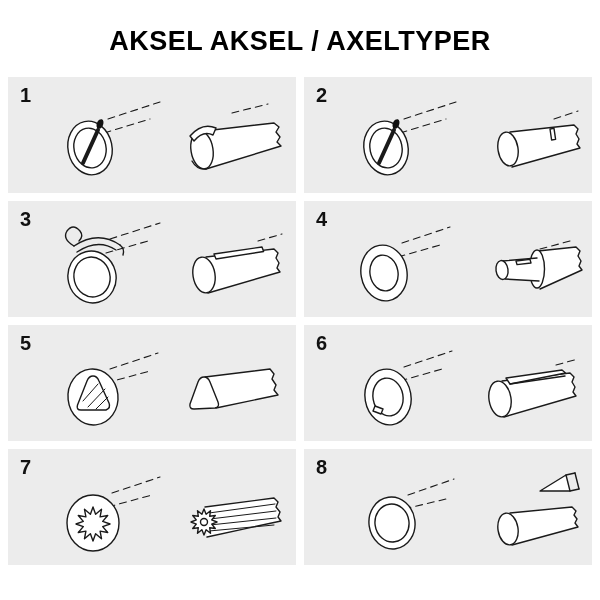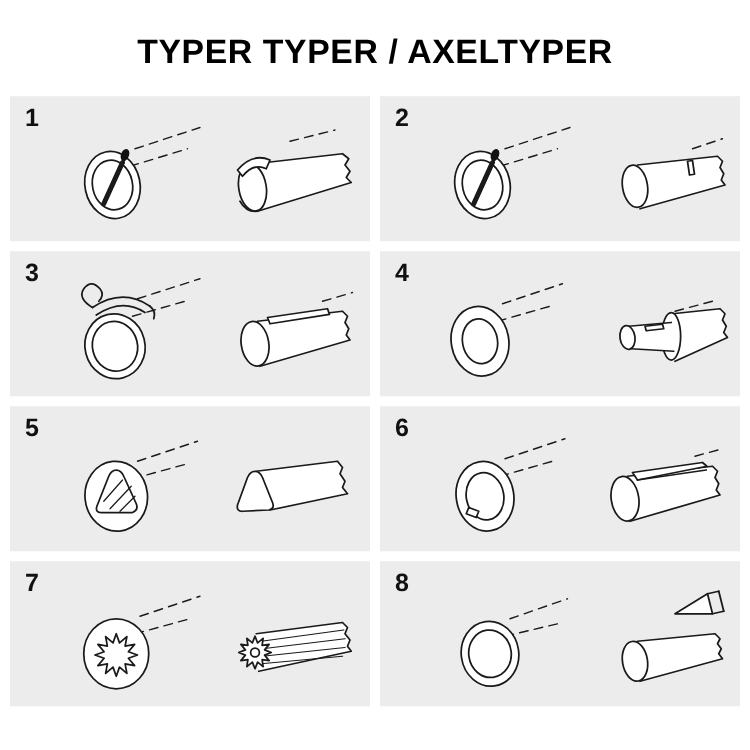--- a/index.html
+++ b/index.html
@@ -21,21 +21,21 @@
   .num {
     position:absolute; top:7px; left:12px;
     font-size:20px; font-weight:bold; color:#111; z-index:2;
   }
   svg.d { position:absolute; inset:0; width:100%; height:100%; }
   svg .dash { stroke-dasharray:7 5; stroke-width:1.1; }
 </style>
 </head>
 <body>
 
-<div class="page-title">TYPER TYPER / AXELTYPER</div>
+<div class="page-title">AKSEL AKSEL / AXELTYPER</div>
 
 <div class="grid">
 
   <div class="cell">
     <span class="num">1</span>
     <svg class="d" viewBox="0 0 288 116">
       <g fill="none" stroke="#1a1a1a" stroke-width="1.4" stroke-linecap="round" stroke-linejoin="round">
         <line class="dash" x1="100" y1="42" x2="152" y2="25"></line>
         <line class="dash" x1="96" y1="56" x2="142" y2="42"></line>
         <line class="dash" x1="224" y1="36" x2="260" y2="27"></line>

